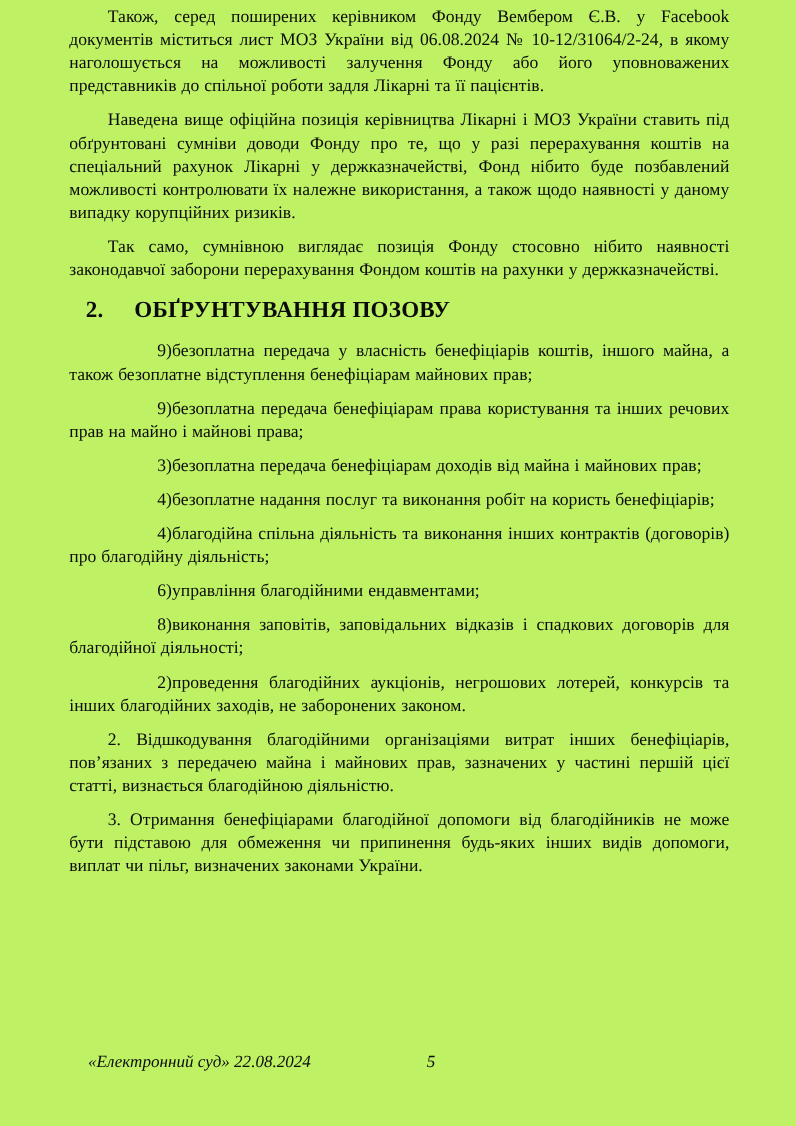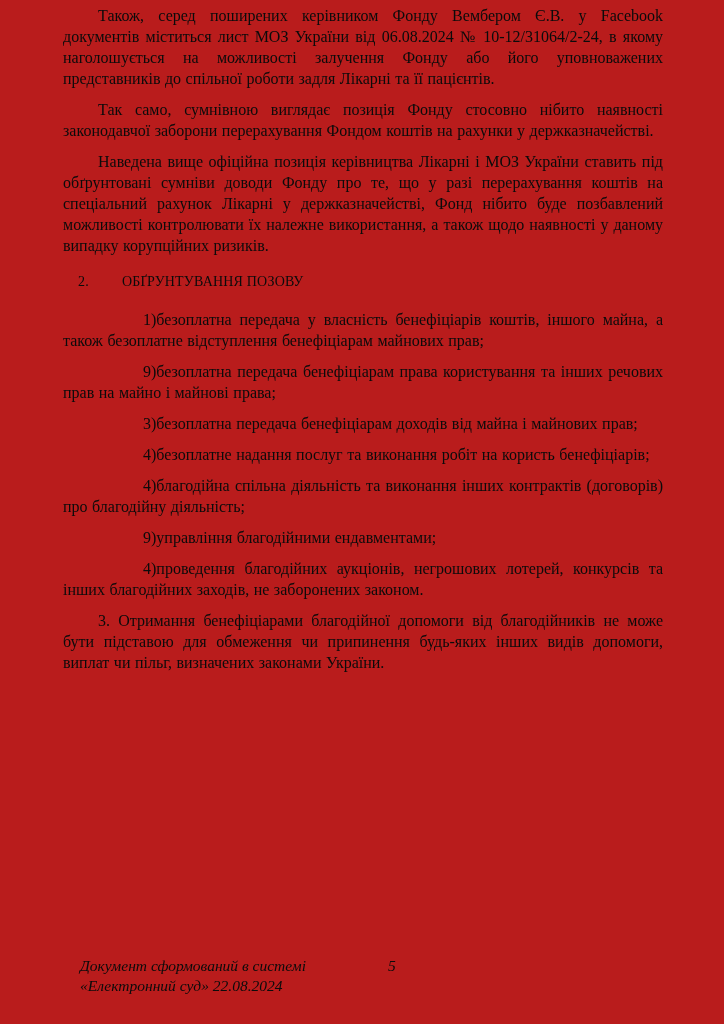--- a/index.html
+++ b/index.html
@@ -13,21 +13,21 @@
     position: relative;
     overflow: hidden;
     font-family: "Liberation Serif", serif;
     color: #0b0b0b;
   }
   .page {
     position: absolute;
     left: 0; top: 0;
     width: 724px;
     height: 1024px;
-    background: #b91c1c;
+    background: #bef264;
   }
   .content {
     position: absolute;
     left: 63px;
     top: 5px;
     width: 600px;
   }
   p.para {
     margin: 0 0 10px 0;
     font-size: 16px;
@@ -35,23 +35,23 @@
     text-align: justify;
     text-indent: 35px;
     word-spacing: 0.5px;
   }
   p.list-item {
     text-indent: 80px;
   }
   h2.section-heading {
     margin: 15px 0 17px 0;
     padding-left: 15px;
-    font-size: 14px;
+    font-size: 21px;
     line-height: 21px;
-    font-weight: normal;
+    font-weight: bold;
     letter-spacing: 0.2px;
   }
   h2.section-heading .sec-num {
     display: inline-block;
     width: 44px;
   }
   .footer {
     position: absolute;
     left: 80px;
     top: 956px;
@@ -69,40 +69,41 @@
   }
 </style>
 </head>
 <body>
 
 <div class="page">
   <div class="content">
 
     <p class="para">Також, серед поширених керівником Фонду Вембером Є.В. у Facebook документів міститься лист МОЗ України від 06.08.2024 № 10-12/31064/2-24, в якому наголошується на можливості залучення Фонду або його уповноважених представників до спільної роботи задля Лікарні та її пацієнтів.</p>
 
+    <p class="para">Наведена вище офіційна позиція керівництва Лікарні і МОЗ України ставить під обґрунтовані сумніви доводи Фонду про те, що у разі перерахування коштів на спеціальний рахунок Лікарні у держказначействі, Фонд нібито буде позбавлений можливості контролювати їх належне використання, а також щодо наявності у даному випадку корупційних ризиків.</p>
+
     <p class="para">Так само, сумнівною виглядає позиція Фонду стосовно нібито наявності законодавчої заборони перерахування Фондом коштів на рахунки у держказначействі.</p>
-
-    <p class="para">Наведена вище офіційна позиція керівництва Лікарні і МОЗ України ставить під обґрунтовані сумніви доводи Фонду про те, що у разі перерахування коштів на спеціальний рахунок Лікарні у держказначействі, Фонд нібито буде позбавлений можливості контролювати їх належне використання, а також щодо наявності у даному випадку корупційних ризиків.</p>
 
     <h2 class="section-heading">
       <span class="sec-num">2.</span><span>ОБҐРУНТУВАННЯ ПОЗОВУ</span>
     </h2>
 
 
-    <p class="para list-item">1)безоплатна передача у власність бенефіціарів коштів, іншого майна, а також безоплатне відступлення бенефіціарам майнових прав;</p>
+    <p class="para list-item">9)безоплатна передача у власність бенефіціарів коштів, іншого майна, а також безоплатне відступлення бенефіціарам майнових прав;</p>
     <p class="para list-item">9)безоплатна передача бенефіціарам права користування та інших речових прав на майно і майнові права;</p>
     <p class="para list-item">3)безоплатна передача бенефіціарам доходів від майна і майнових прав;</p>
     <p class="para list-item">4)безоплатне надання послуг та виконання робіт на користь бенефіціарів;</p>
     <p class="para list-item">4)благодійна спільна діяльність та виконання інших контрактів (договорів) про благодійну діяльність;</p>
-    <p class="para list-item">9)управління благодійними ендавментами;</p>
-    <p class="para list-item">4)проведення благодійних аукціонів, негрошових лотерей, конкурсів та інших благодійних заходів, не заборонених законом.</p>
+    <p class="para list-item">6)управління благодійними ендавментами;</p>
+    <p class="para list-item">8)виконання заповітів, заповідальних відказів і спадкових договорів для благодійної діяльності;</p>
+    <p class="para list-item">2)проведення благодійних аукціонів, негрошових лотерей, конкурсів та інших благодійних заходів, не заборонених законом.</p>
 
+    <p class="para">2. Відшкодування благодійними організаціями витрат інших бенефіціарів, пов’язаних з передачею майна і майнових прав, зазначених у частині першій цієї статті, визнається благодійною діяльністю.</p>
     <p class="para">3. Отримання бенефіціарами благодійної допомоги від благодійників не може бути підставою для обмеження чи припинення будь-яких інших видів допомоги, виплат чи пільг, визначених законами України.</p>
 
   </div>
 
   <div class="footer">
-    <div>Документ сформований в системі</div>
     <div>«Електронний суд» 22.08.2024</div>
   </div>
 
   <div class="page-number">5</div>
 </div>
 
 </body></html>

